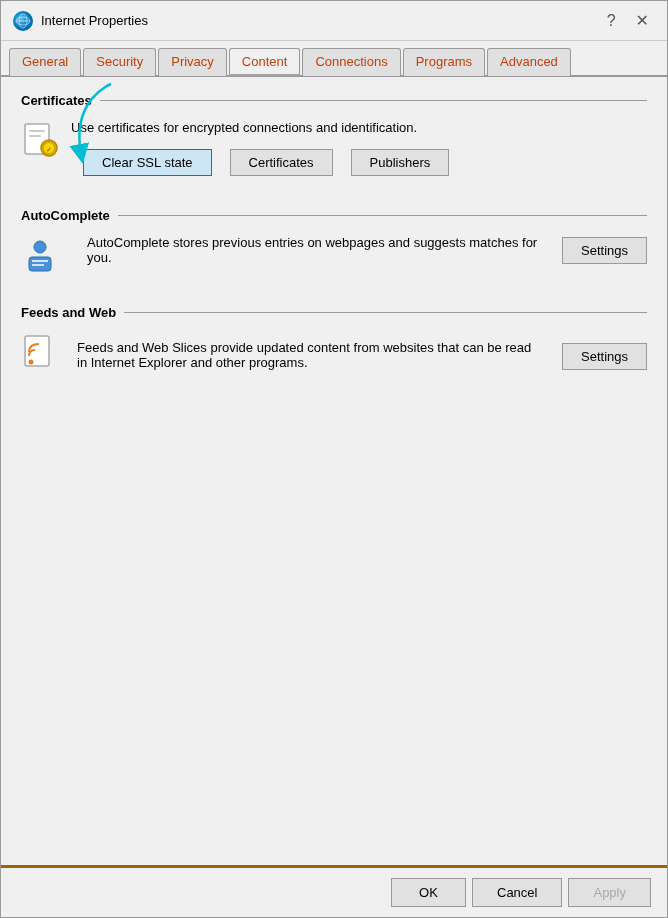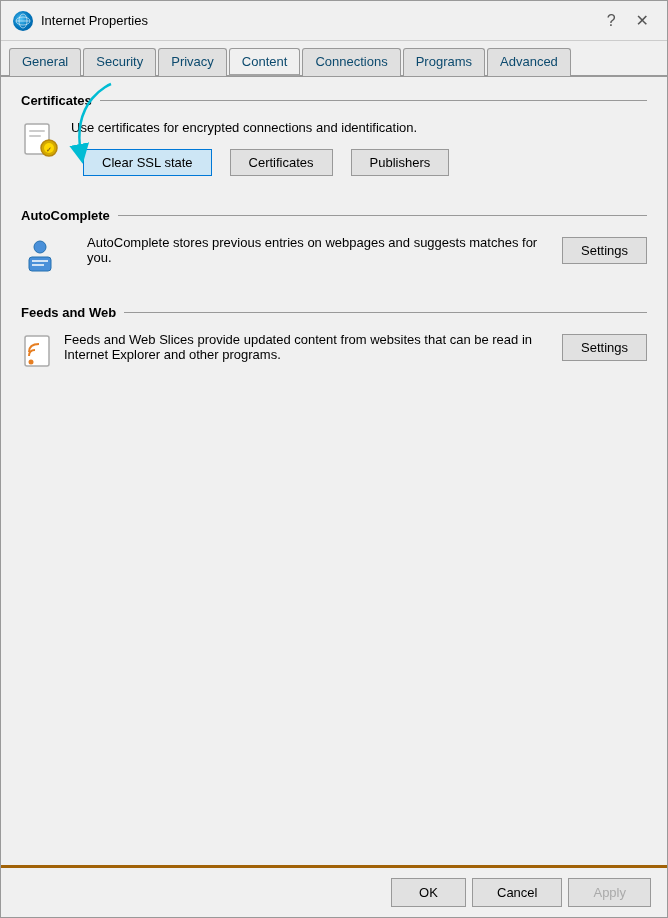--- a/index.html
+++ b/index.html
@@ -60,21 +60,21 @@
       padding-top: 6px;
     }
     .tab {
       padding: 5px 12px;
       cursor: pointer;
       font-size: 13px;
       border: 1px solid #999;
       border-bottom: none;
       background: #e0e0e0;
       margin-right: 2px;
-      color: #0c4a6e;
+      color: #c2410c;
       border-radius: 3px 3px 0 0;
       position: relative;
       bottom: -1px;
     }
     .tab.active {
       background: #f0f0f0;
       border-bottom: 2px solid #a3a3a3;
       font-weight: normal;
       z-index: 1;
     }
@@ -267,21 +267,21 @@
           <span>AutoComplete stores previous entries on webpages and suggests matches for you.</span>
         </div>
         <div style="flex-shrink:0; padding-top:2px;">
           <button class="win-button settings-btn">Settings</button>
         </div>
       </div>
     </div>
 
     <div class="section">
       <div class="section-title">Feeds and Web</div>
-      <div style="display:flex; align-items:flex-start; gap:5px; padding: 4px 0 12px 0;">
+      <div style="display:flex; align-items:flex-end; gap:18px; padding: 4px 0 12px 0;">
         <div class="section-icon">
           <svg width="38" height="38" viewBox="0 0 38 38">
 
             <rect x="4" y="4" width="24" height="30" rx="2" fill="#fff" stroke="#aaa" stroke-width="1.5"></rect>
             <circle cx="10" cy="30" r="2.5" fill="#e67e22"></circle>
             <path d="M8,24 Q8,18 14,18" fill="none" stroke="#e67e22" stroke-width="2"></path>
             <path d="M8,20 Q8,12 18,12" fill="none" stroke="#e67e22" stroke-width="2"></path>
           </svg>
         </div>
         <div style="flex:1;">

